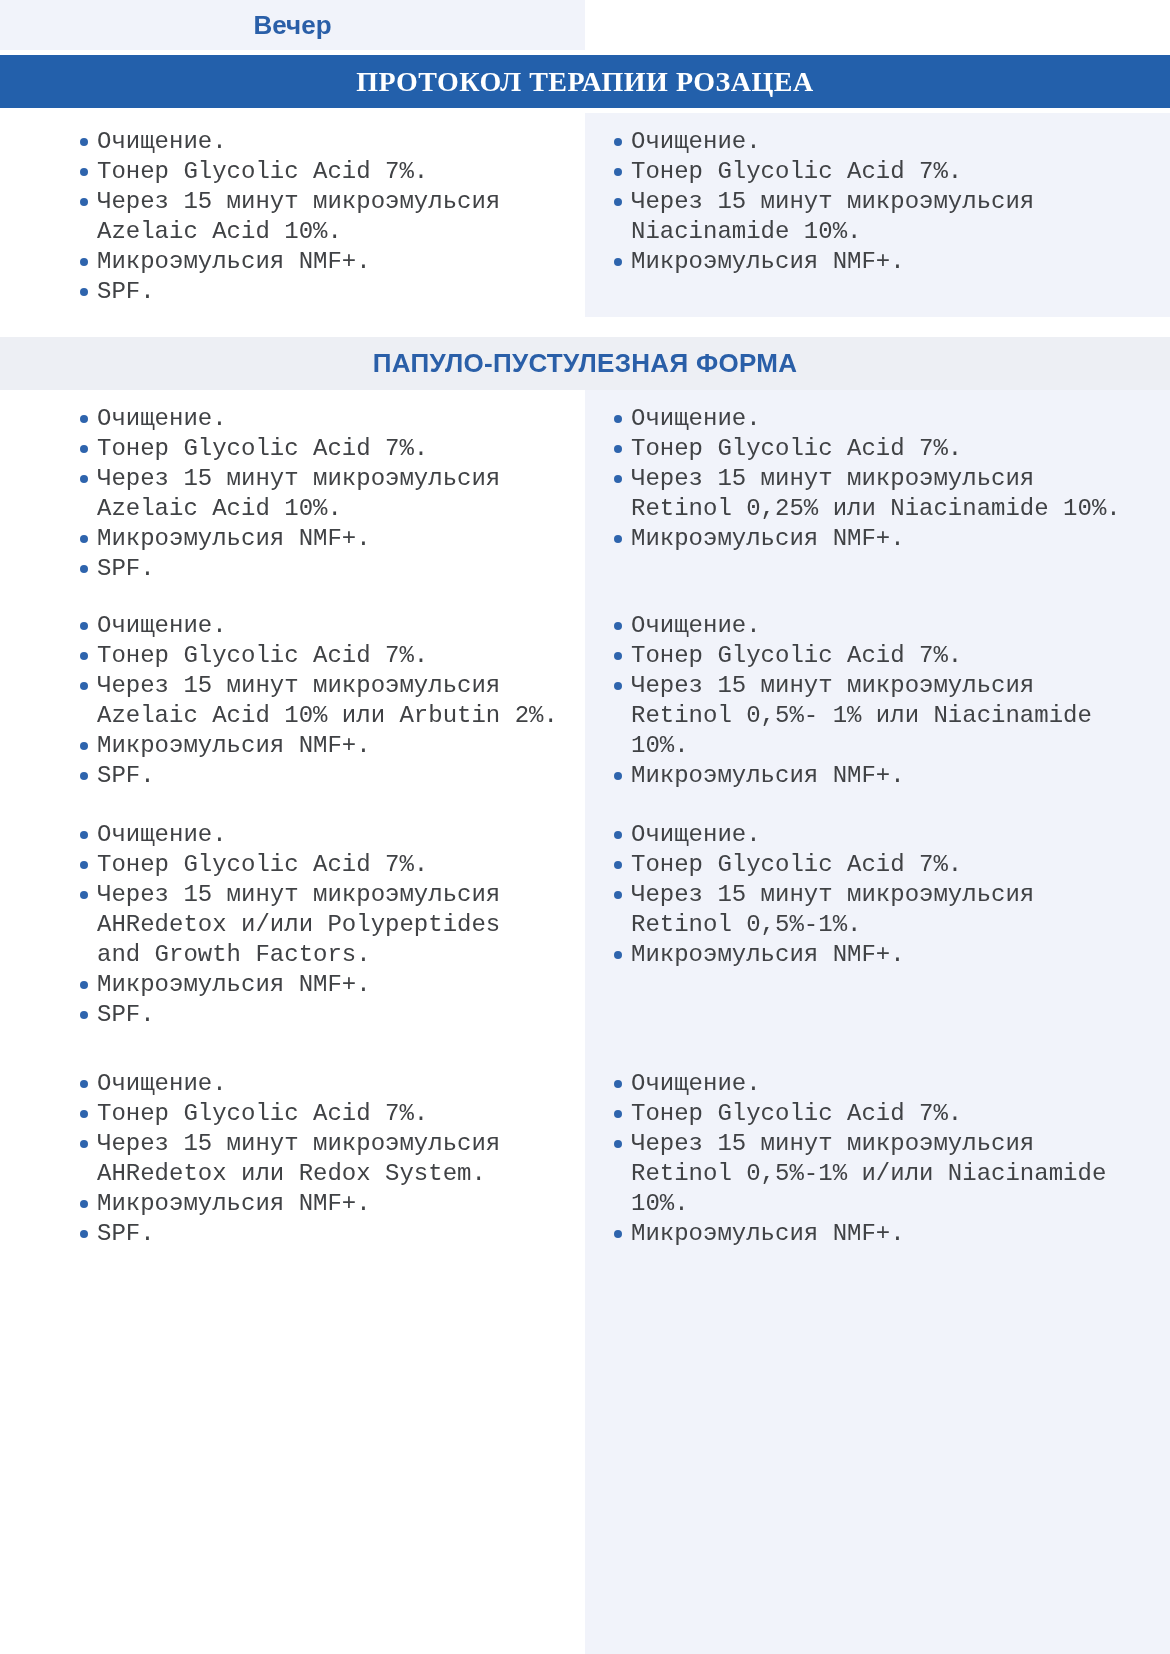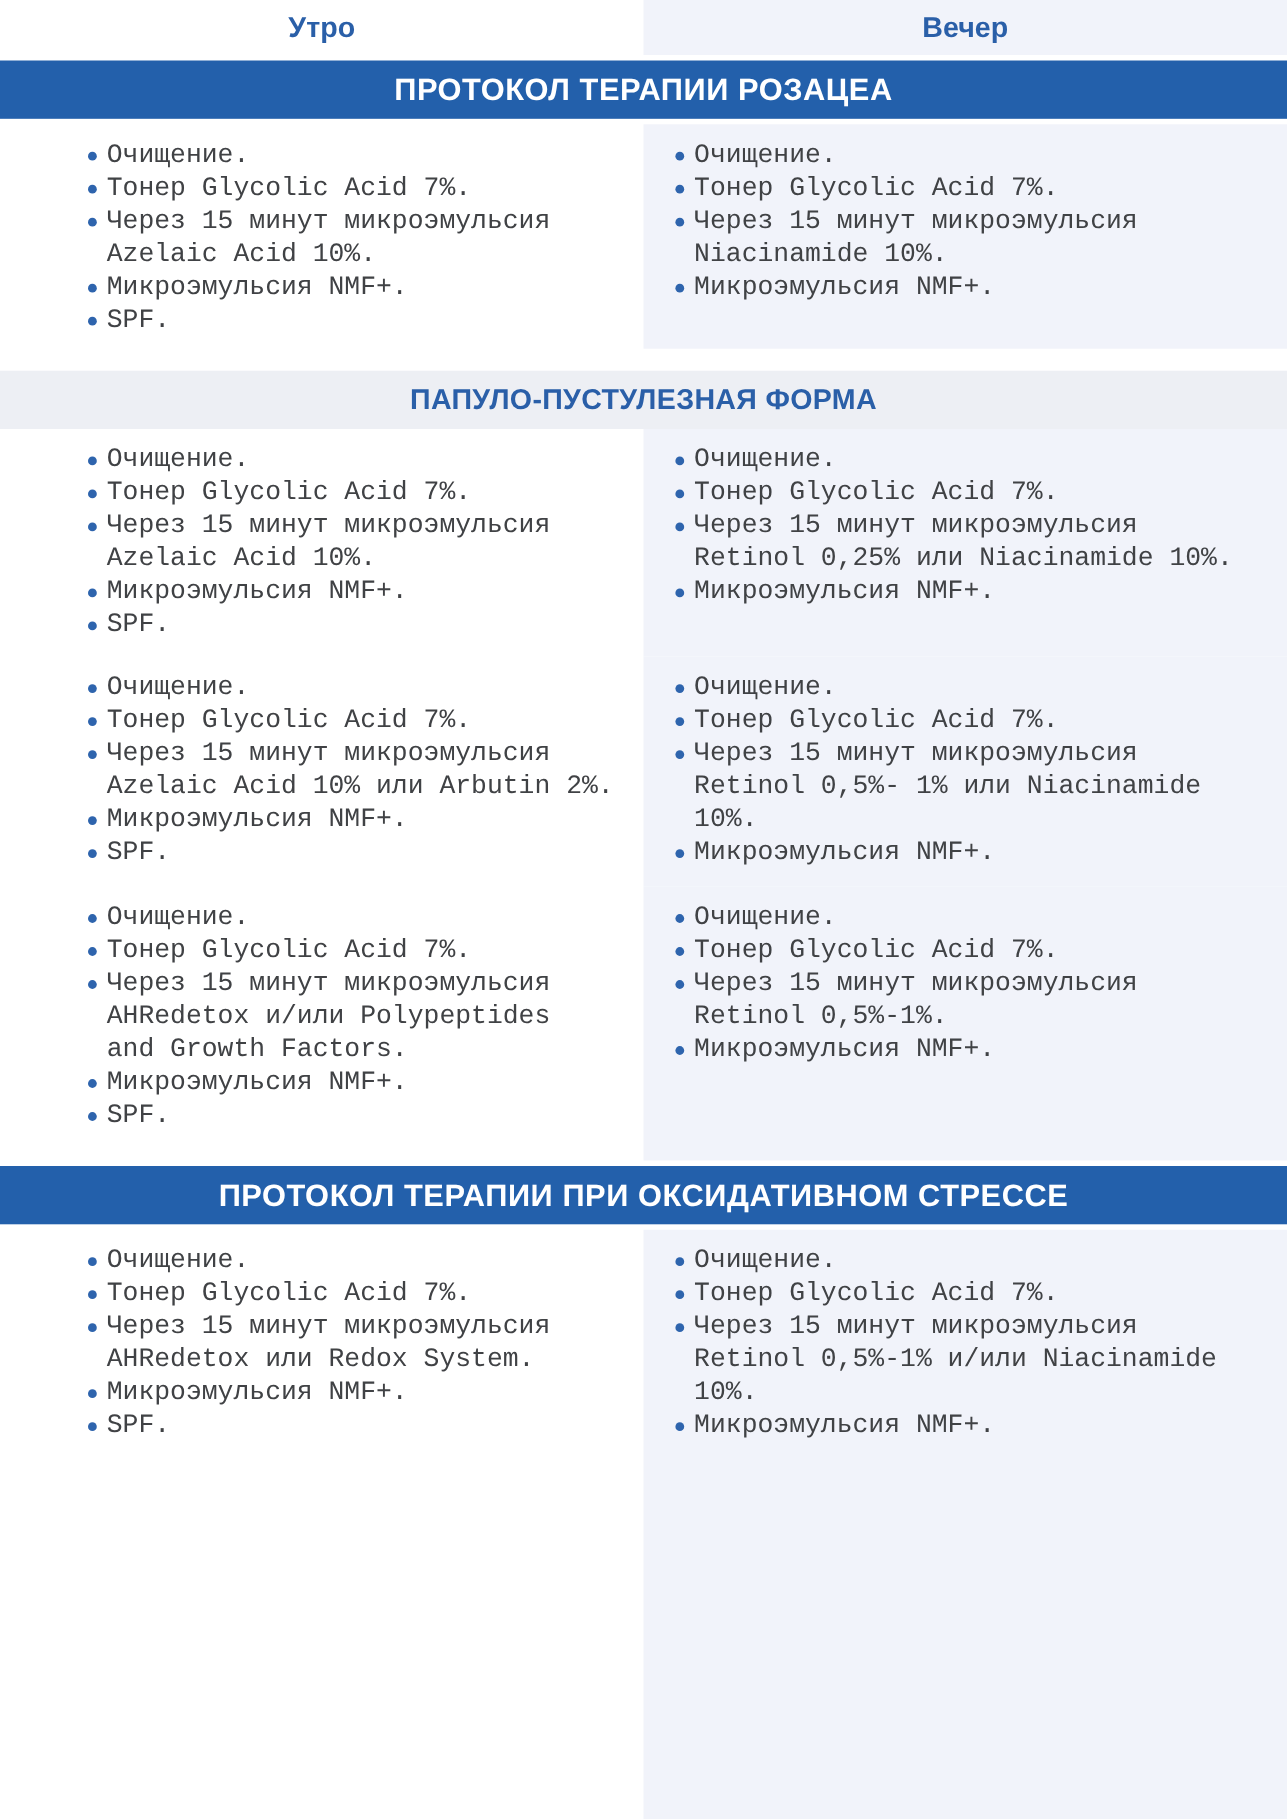--- a/index.html
+++ b/index.html
@@ -23,21 +23,21 @@
   .band-header .half{
     width:585px;display:flex;align-items:center;justify-content:center;
     font-size:26px;font-weight:bold;color:var(--headblue);
   }
   .band-header .half.evening-half{background:var(--evening-bg);text-align:center;}
   
   .band-title{
     height:53px;flex:none;margin:5px 0;
     background:var(--accent);color:#fff;
     display:flex;align-items:center;justify-content:center;
-    font-size:28px;font-weight:bold;letter-spacing:0.5px;
+    font-size:28px;font-weight:bold;letter-spacing:0.5px;font-family:Liberation Serif, serif;
   }
   
   .band-subtitle{
     height:53px;flex:none;margin:0;
     background:var(--strip-bg);color:var(--headblue);
     display:flex;align-items:center;justify-content:center;
     font-size:26px;font-weight:bold;letter-spacing:0.3px;
   }
   .band-content + .band-subtitle{margin-top:20px;}
   
@@ -55,23 +55,20 @@
     position:absolute;left:2px;top:11px;
     width:8px;height:8px;border-radius:50%;
     background:var(--bullet);
   }
 </style>
 </head>
 <body>
 
 <div class="page">
   <div class="band-header">
-    <div class="half morning-half">
-      <span>Утро</span>
-    </div>
     <div class="half evening-half">
       <span>Вечер</span>
     </div>
   </div>
   <div style="display:flex;flex-direction:column;flex:1;">
       <div class="band-title">
         <span>ПРОТОКОЛ ТЕРАПИИ РОЗАЦЕА</span>
       </div>
       <div class="band-content" style="height: 204px;">
         <div class="col morning">
@@ -154,23 +151,20 @@
         <div class="col evening">
           <ul>
             <li><span class="dot"></span><span>Очищение.</span></li>
             <li><span class="dot"></span><span>Тонер Glycolic Acid 7%.</span></li>
             <li><span class="dot"></span><span>Через 15 минут микроэмульсия
 Retinol 0,5%-1%.</span></li>
             <li><span class="dot"></span><span>Микроэмульсия NMF+.</span></li>
           </ul>
         </div>
       </div>
-      <div class="band-title">
-        <span>ПРОТОКОЛ ТЕРАПИИ ПРИ ОКСИДАТИВНОМ СТРЕССЕ</span>
-      </div>
       <div class="band-content" style="flex: 1 1 0%;">
         <div class="col morning">
           <ul>
             <li><span class="dot"></span><span>Очищение.</span></li>
             <li><span class="dot"></span><span>Тонер Glycolic Acid 7%.</span></li>
             <li><span class="dot"></span><span>Через 15 минут микроэмульсия
 AHRedetox или Redox System.</span></li>
             <li><span class="dot"></span><span>Микроэмульсия NMF+.</span></li>
             <li><span class="dot"></span><span>SPF.</span></li>
           </ul>

